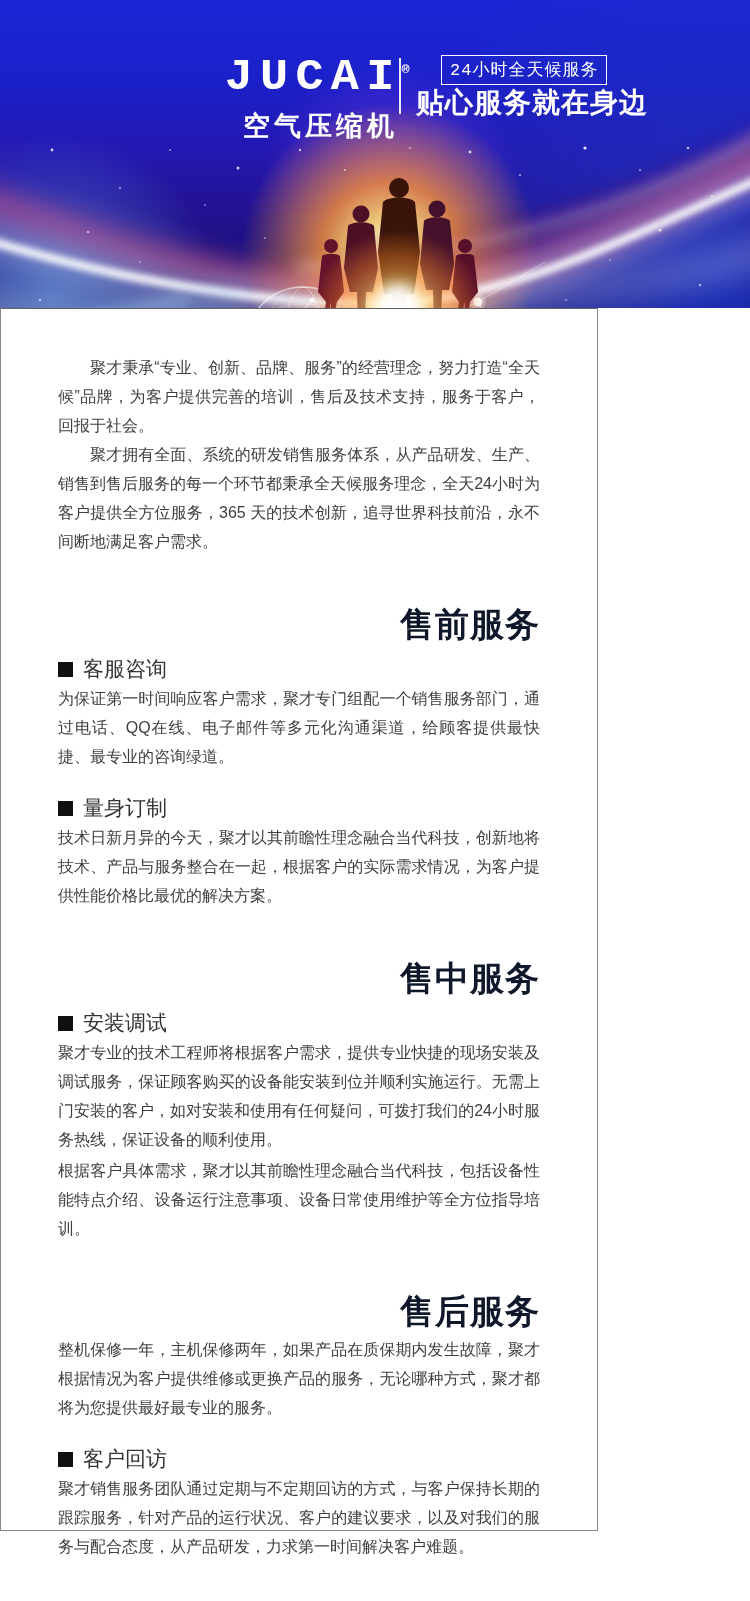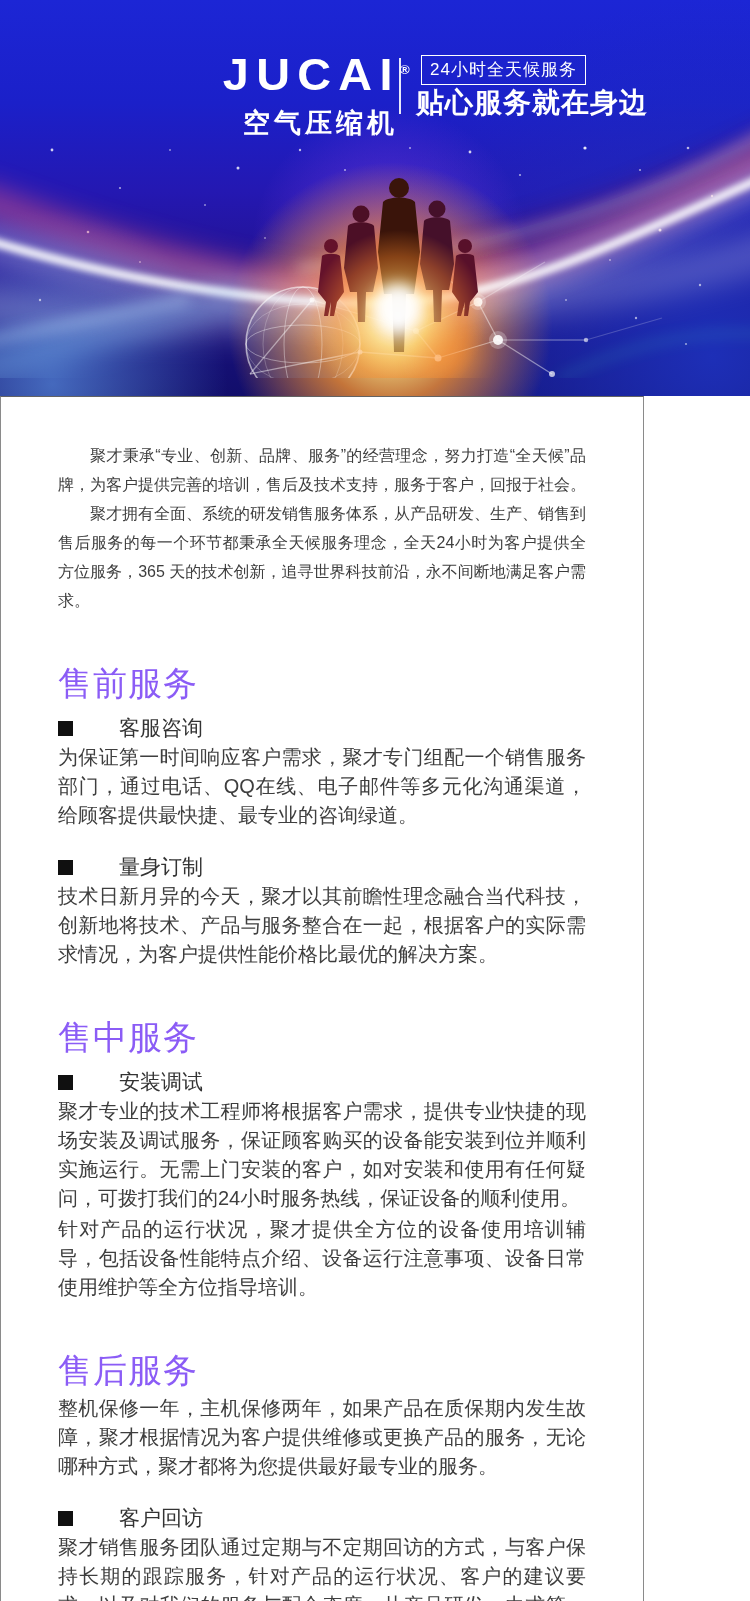--- a/index.html
+++ b/index.html
@@ -5,64 +5,65 @@
   * { margin:0; padding:0; box-sizing:border-box; }
   html,body { background:#ffffff; }
   body {
     width:750px; height:1601px; margin:0 auto; position:relative;
     font-family:"Liberation Sans","DejaVu Sans",sans-serif;
     overflow:hidden;
   }
 
   
   .hero {
-    position:relative; width:750px; height:396px; overflow:hidden;
+    position:relative; width:750px; height:308px; overflow:hidden;
     background:
       radial-gradient(circle at 7% 97%, rgba(110,180,255,.55) 0%, rgba(110,180,255,0) 22%),
       radial-gradient(circle at 52% 82%, rgba(255,255,255,.95) 0%, rgba(255,221,120,.9) 7%, rgba(255,150,40,.75) 15%, rgba(255,120,40,0) 32%),
       radial-gradient(circle at 52% 62%, rgba(150,70,235,.55) 0%, rgba(150,70,235,0) 30%),
       radial-gradient(circle at 95% 90%, rgba(30,50,190,.9) 0%, rgba(30,50,190,0) 45%),
       linear-gradient(180deg,#1c26d5 0%, #1b20c9 26%, #2418b2 48%, #231292 68%, #161077 88%, #120e6b 100%);
+    font-family: Liberation Mono, monospace;
   }
   .hero-art { position:absolute; left:0; top:0; width:750px; height:378px; display:block; }
 
   .logo-block { position:absolute; left:106px; top:48px; width:292px; color:#fff; text-align:right; }
   .logo-main { display:block; font-size:45px; line-height:44px; font-weight:900;
                letter-spacing:7px; transform:scaleX(1.04); transform-origin:left;
                white-space:nowrap; }
   .logo-reg { font-size:13px; font-weight:700; vertical-align:super; letter-spacing:0; }
   .logo-sub { display:block; margin-top:8px; font-size:27px; font-weight:700; letter-spacing:4px; }
 
   .head-divider { position:absolute; left:399px; top:58px; width:2px; height:56px;
                   background:rgba(255,255,255,.9); }
-  .badge { position:absolute; left:421px; top:55px; color:#fff;
+  .badge { position:absolute; left:441px; top:55px; color:#fff;
            border:1px solid #ffffff; padding:2px 8px 3px; font-size:17px; letter-spacing:1px; }
   .tagline { position:absolute; left:416px; top:84px; color:#fff;
              font-size:28px; font-weight:700; letter-spacing:1px; white-space:nowrap; }
 
   
   .content {
-    width:644px; height:1223px; background:#fff;
+    width:598px; height:1223px; background:#fff;
     border:1px solid #8a8a8a; border-top:1px solid #636363;
     padding:44px 57px 16px;
   }
   .intro p {
     font-size:16px; line-height:29px; color:#3e3e3e;
     text-indent:2em; text-align:justify;
   }
   .sec-title {
-    margin-top:46px; font-size:34px; line-height:44px; font-weight:400;
-    color:#8b5cf6; text-align:left; letter-spacing:1px;
+    margin-top:46px; font-size:34px; line-height:44px; font-weight:700;
+    color:#0f172a; text-align:right; letter-spacing:1px;
   }
   .sub-head { margin-top:10px; display:flex; align-items:center; height:26px; }
   .sub-head.gap { margin-top:24px;text-align:center; }
   .sq { width:15px; height:15px; background:#101010; margin-right:10px; flex:0 0 auto; }
-  .sub-label { font-size:21px; color:#333333; line-height:26px;margin-left:36px; }
+  .sub-label { font-size:21px; color:#333333; line-height:26px; }
   .item-body {
-    margin-top:2px; font-size:20px; line-height:29px; color:#3e3e3e; text-align:justify;
+    margin-top:2px; font-size:16px; line-height:29px; color:#3e3e3e; text-align:justify;
   }
 </style>
 </head>
 <body>
 
 <div class="hero">
 
   <svg class="hero-art" viewBox="0 0 750 378" xmlns="http://www.w3.org/2000/svg" aria-hidden="true">
     <defs>
       <filter id="b3" x="-60%" y="-60%" width="220%" height="220%">
@@ -219,21 +220,21 @@
     <span class="sub-label">量身订制</span>
   </div>
   <p class="item-body">技术日新月异的今天，聚才以其前瞻性理念融合当代科技，创新地将技术、产品与服务整合在一起，根据客户的实际需求情况，为客户提供性能价格比最优的解决方案。</p>
 
   <h2 class="sec-title">售中服务</h2>
   <div class="sub-head">
     <span class="sq"></span>
     <span class="sub-label">安装调试</span>
   </div>
   <p class="item-body">聚才专业的技术工程师将根据客户需求，提供专业快捷的现场安装及调试服务，保证顾客购买的设备能安装到位并顺利实施运行。无需上门安装的客户，如对安装和使用有任何疑问，可拨打我们的24小时服务热线，保证设备的顺利使用。</p>
-  <p class="item-body">针对产品的运行状况，聚才提供全方位的设备使用培训辅导，包括设备性能特点介绍、设备运行注意事项、设备日常使用维护等全方位指导培训。</p>
+  <p class="item-body">根据客户具体需求，聚才以其前瞻性理念融合当代科技，包括设备性能特点介绍、设备运行注意事项、设备日常使用维护等全方位指导培训。</p>
 
   <h2 class="sec-title">售后服务</h2>
   <p class="item-body">整机保修一年，主机保修两年，如果产品在质保期内发生故障，聚才根据情况为客户提供维修或更换产品的服务，无论哪种方式，聚才都将为您提供最好最专业的服务。</p>
   <div class="sub-head gap">
     <span class="sq"></span>
     <span class="sub-label">客户回访</span>
   </div>
   <p class="item-body">聚才销售服务团队通过定期与不定期回访的方式，与客户保持长期的跟踪服务，针对产品的运行状况、客户的建议要求，以及对我们的服务与配合态度，从产品研发，力求第一时间解决客户难题。</p>
 
 </div>

